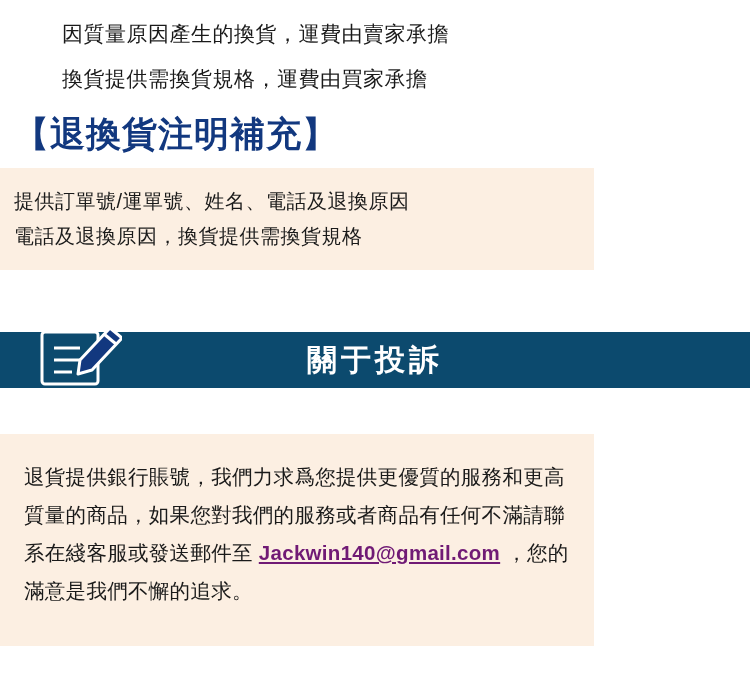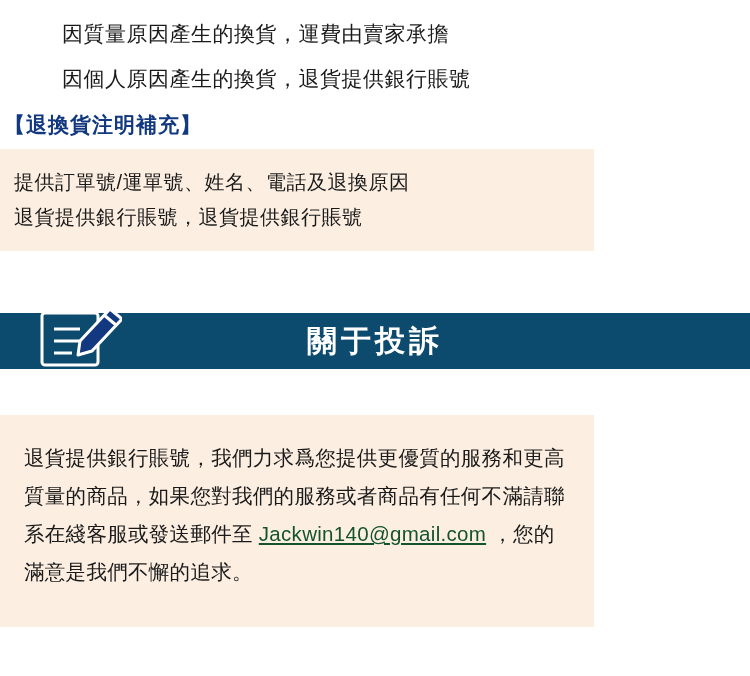--- a/index.html
+++ b/index.html
@@ -29,22 +29,22 @@
     line-height: 1.55;
     color: #1a1a1a;
     padding-left: 62px;
     letter-spacing: 0.5px;
     margin-bottom: 12px;
   }
 
   
   .bracket-title {
     margin-top: 16px;
-    padding-left: 4px;
-    font-size: 21px;
+    padding-left: 14px;
+    font-size: 35px;
     font-weight: bold;
     color: #12387f;
     letter-spacing: 1px;
   }
 
   
   .note-box {
     margin-top: 10px;
     background: #fcefe2;
     padding: 16px 0 16px 14px;
@@ -94,39 +94,40 @@
     padding: 24px 20px 28px 24px;
     min-height: 160px;
   }
   .complaint-p {
     font-size: 20.5px;
     line-height: 1.85;
     color: #1a1a1a;
     letter-spacing: 0.3px;
   }
   .email {
-    color: #14532d;
+    color: #701a75;
     text-decoration: underline;
+    font-weight: bold;
   }
 </style>
 </head>
 <body>
 
 <div class="page">
 
   <div class="policy-lines">
     <div class="policy-line">因質量原因產生的換貨，運費由賣家承擔</div>
-    <div class="policy-line">因個人原因產生的換貨，退貨提供銀行賬號</div>
+    <div class="policy-line">換貨提供需換貨規格，運費由買家承擔</div>
   </div>
 
   <div class="bracket-title">【退換貨注明補充】</div>
 
   <div class="note-box">
     <div class="note-line">提供訂單號/運單號、姓名、電話及退換原因</div>
-    <div class="note-line">退貨提供銀行賬號，退貨提供銀行賬號</div>
+    <div class="note-line">電話及退換原因，換貨提供需換貨規格</div>
   </div>
 
   <div class="banner-wrap">
     <div class="banner-bar">
       <span class="banner-title">關于投訴</span>
     </div>
     <span class="banner-icon">
       <svg width="86" height="74" viewBox="0 0 86 74" xmlns="http://www.w3.org/2000/svg">
         <rect x="6" y="14" width="56" height="52" rx="3" fill="none" stroke="#ffffff" stroke-width="3"></rect>
         <line x1="18" y1="30" x2="44" y2="30" stroke="#ffffff" stroke-width="3"></line>

